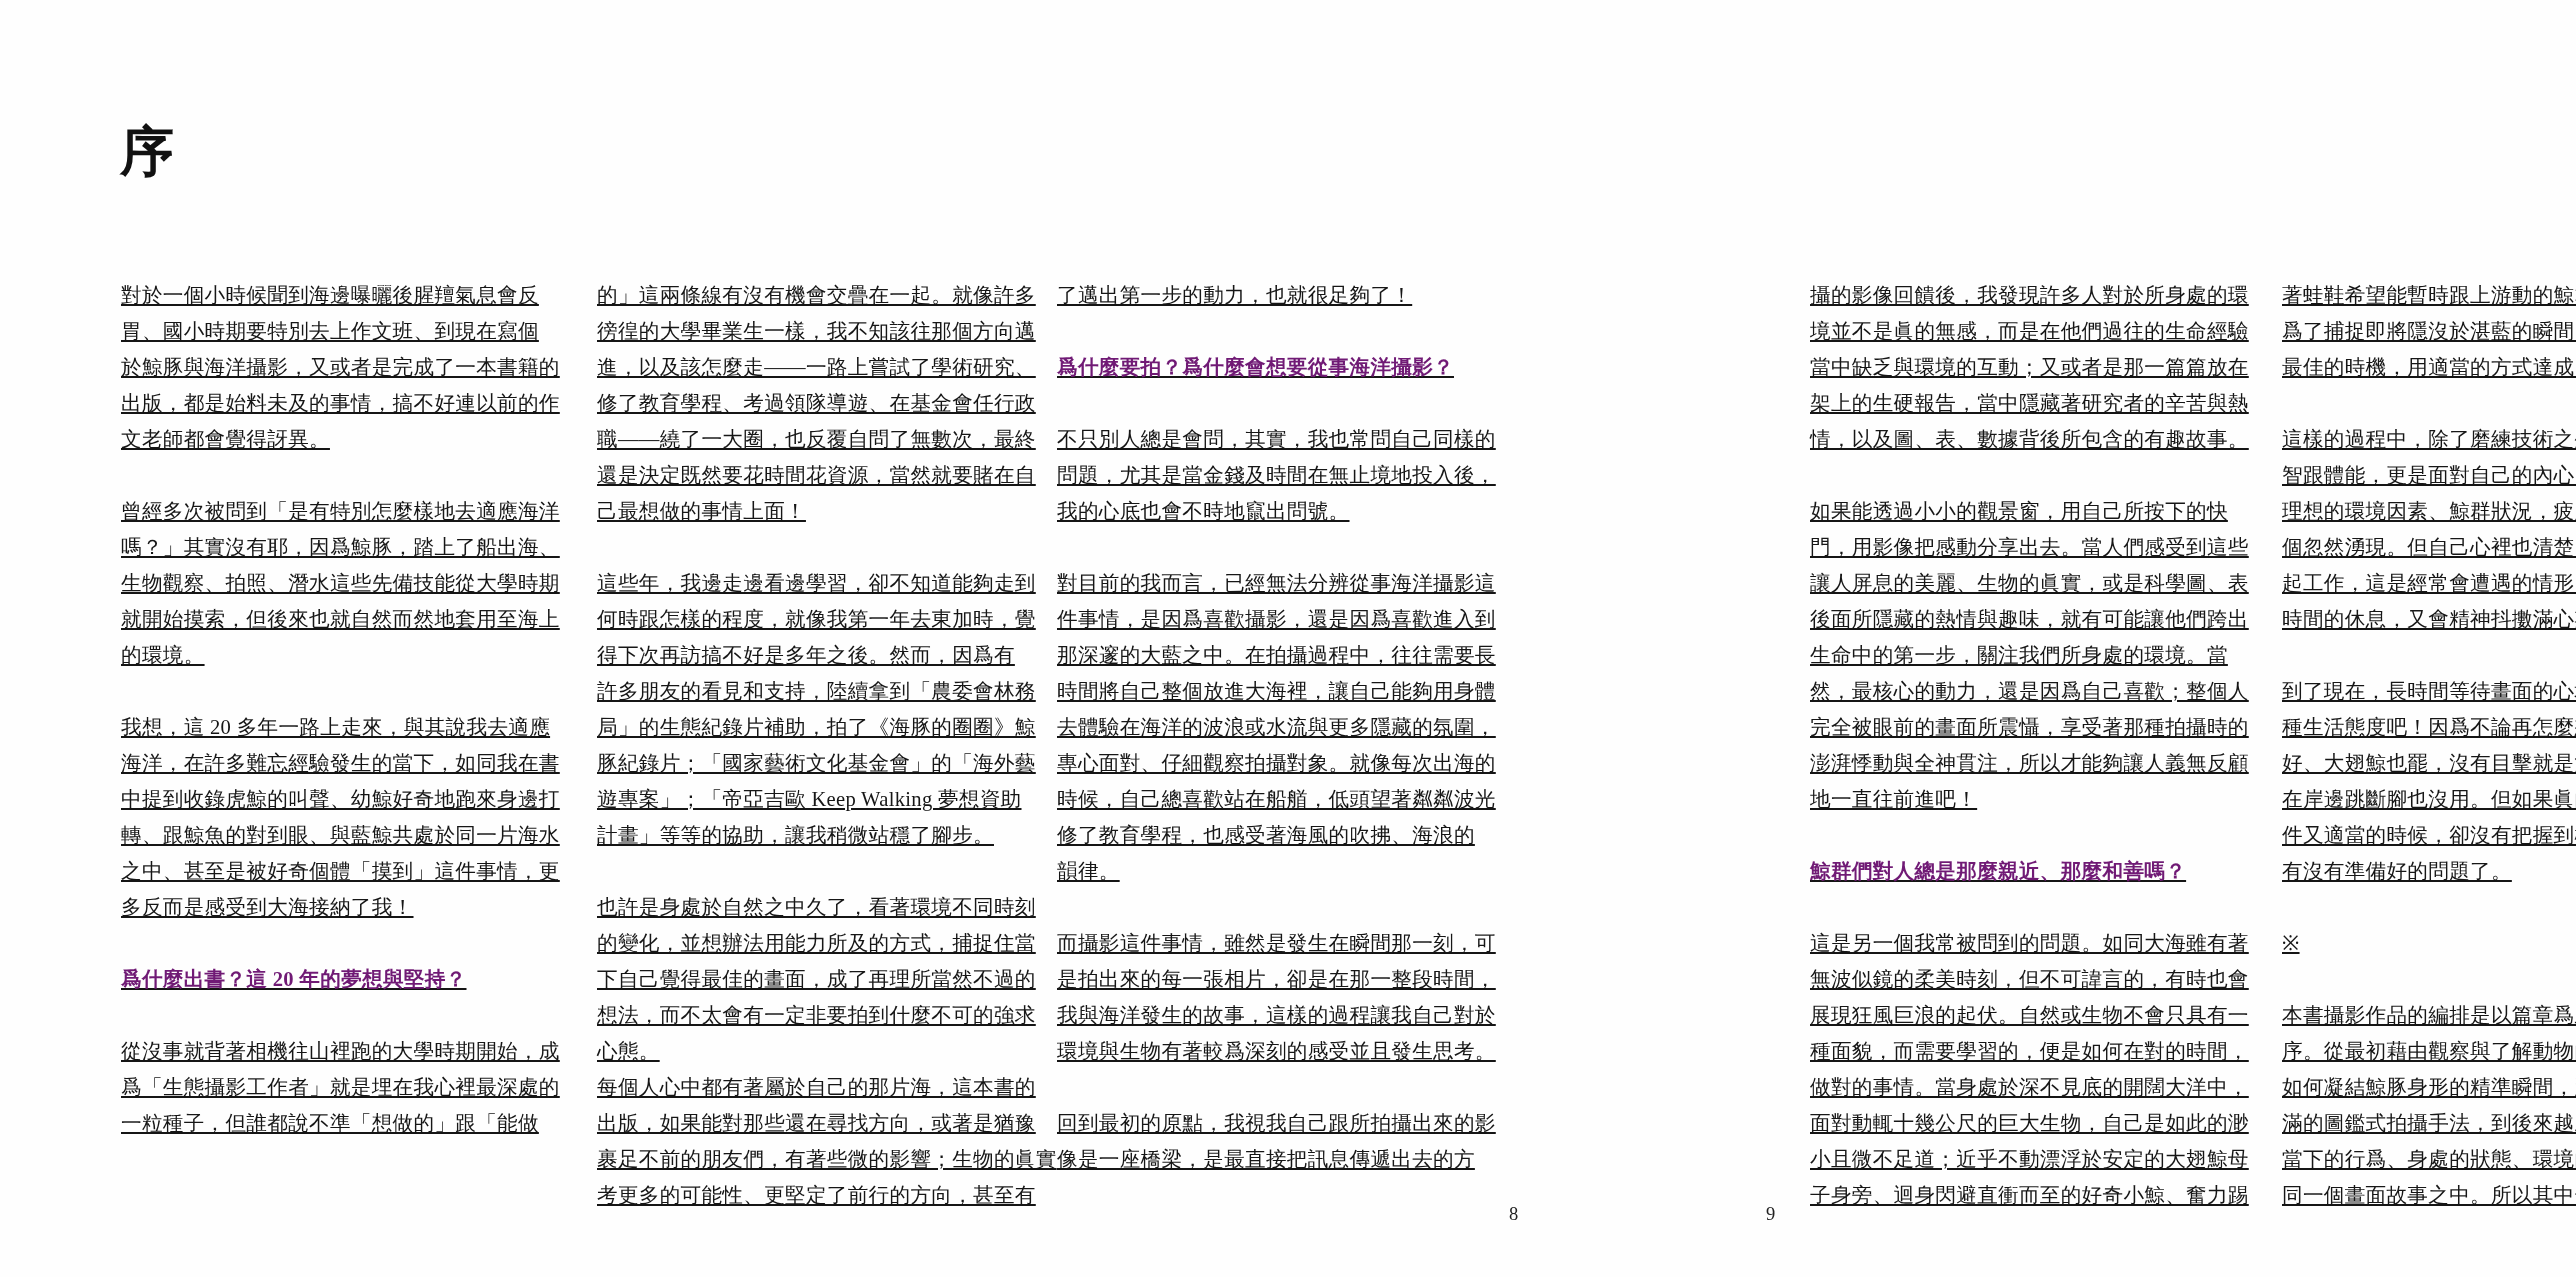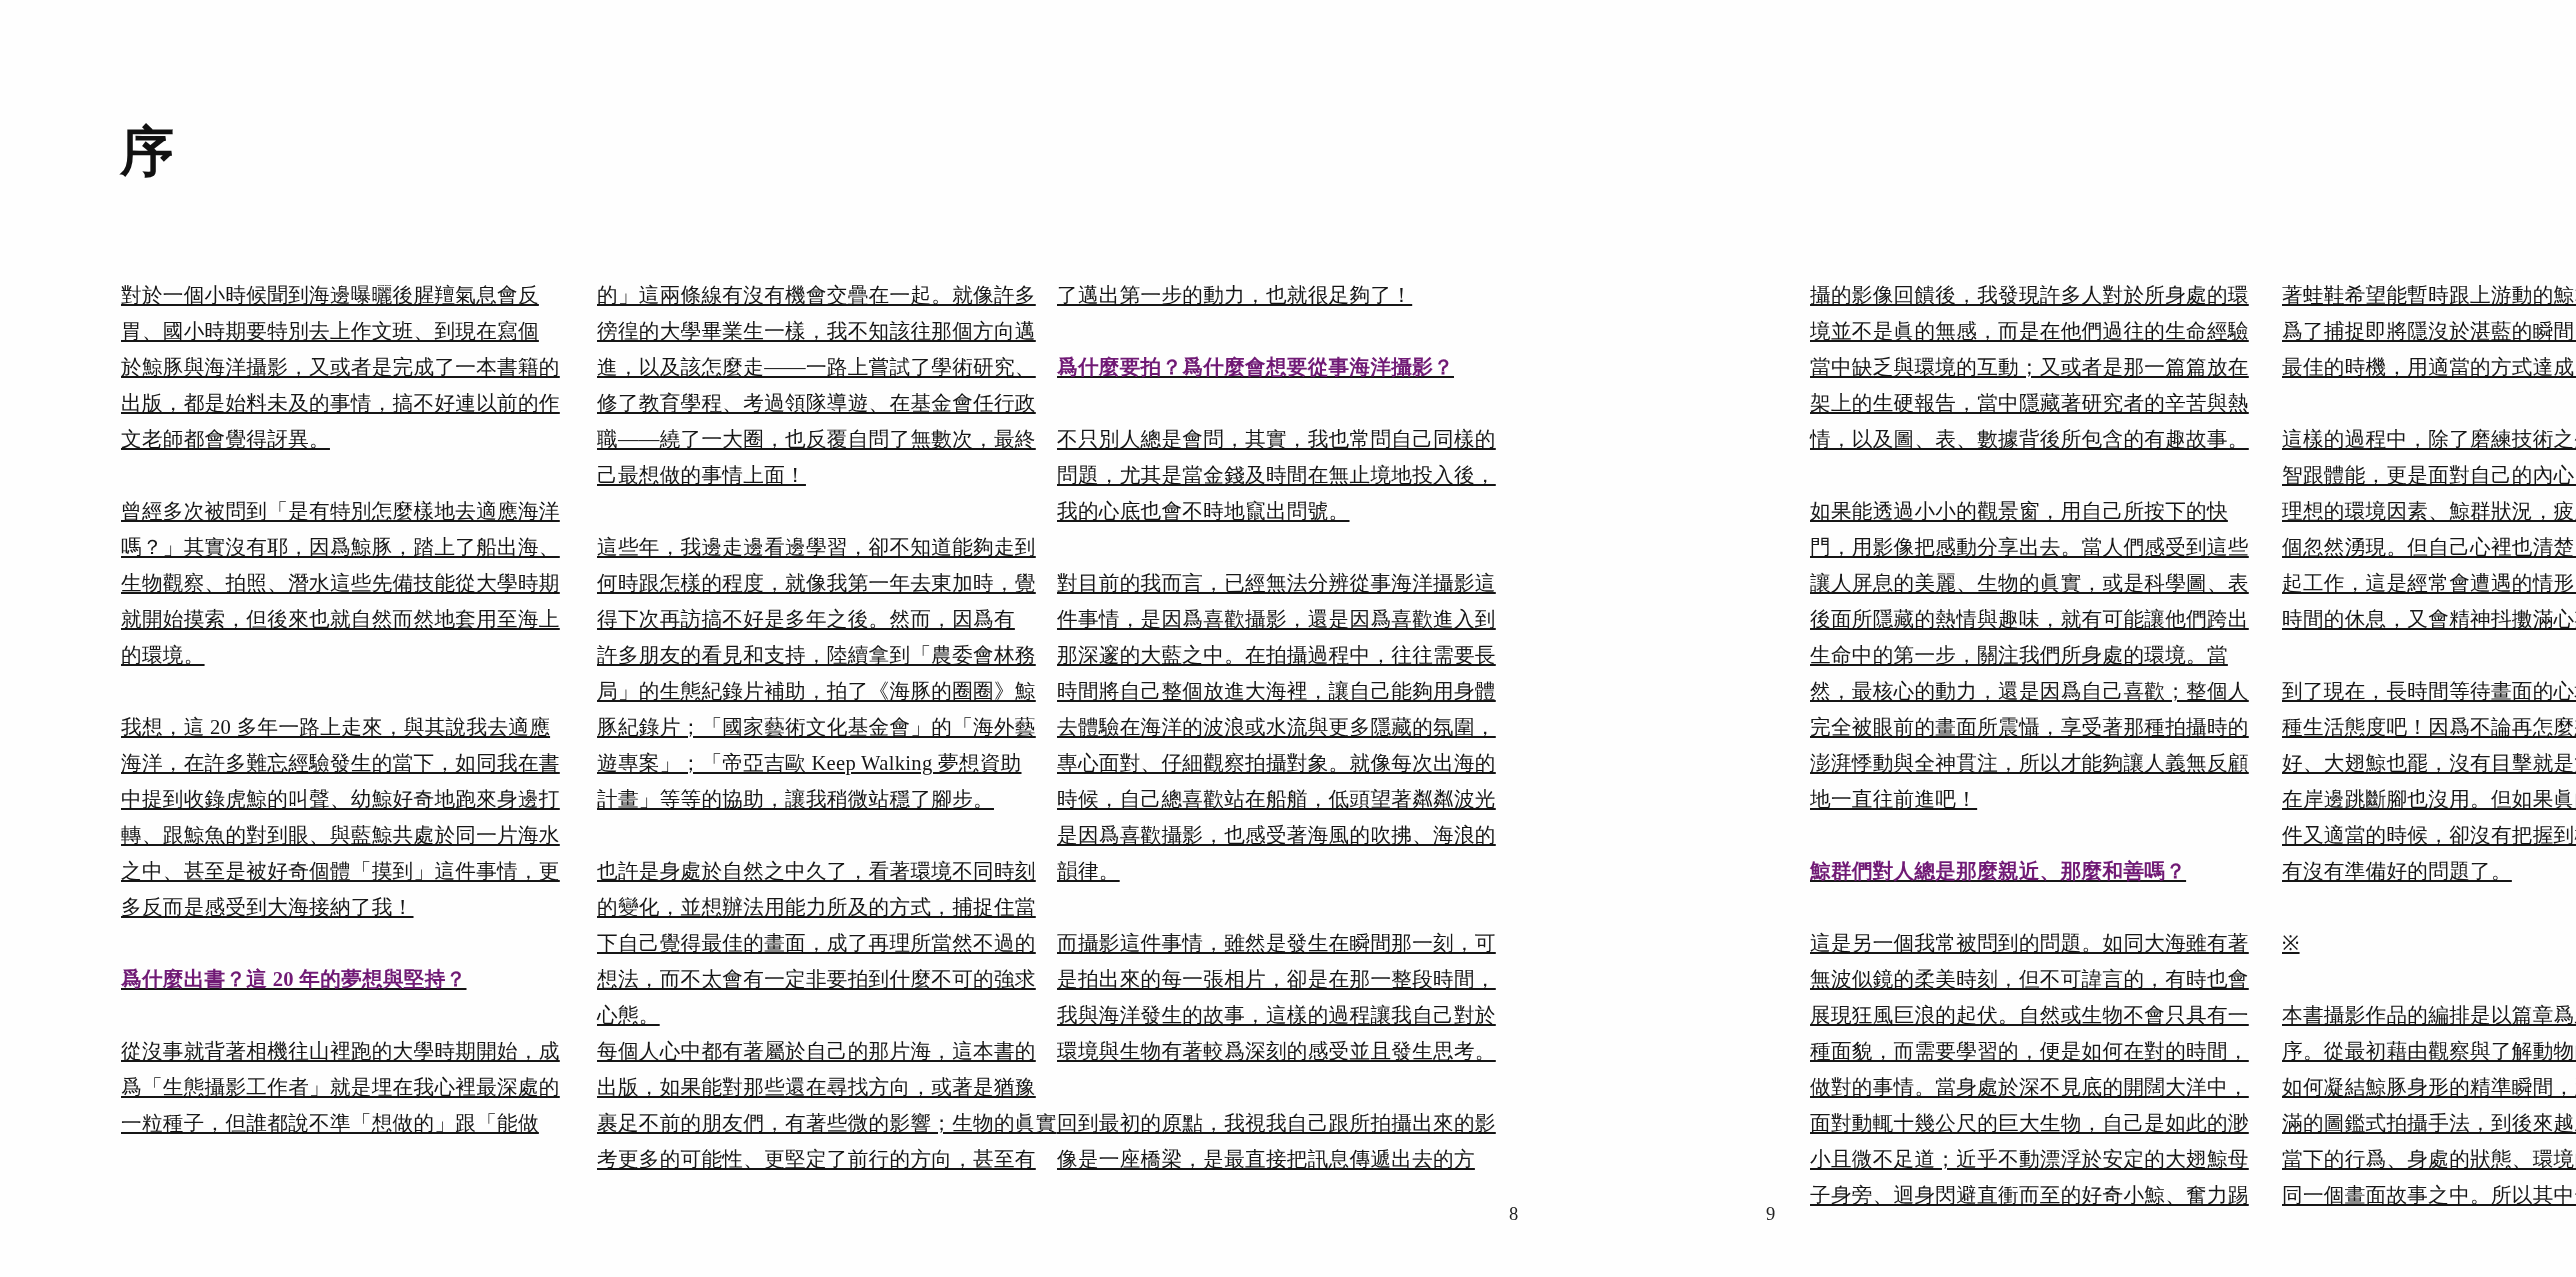--- a/index.html
+++ b/index.html
@@ -97,20 +97,21 @@
         <div class="line">從沒事就背著相機往山裡跑的大學時期開始，成</div>
         <div class="line">爲「生態攝影工作者」就是埋在我心裡最深處的</div>
         <div class="line">一粒種子，但誰都說不準「想做的」跟「能做</div>
       </div>
       <div class="col" style="left: 597px;">
         <div class="line">的」這兩條線有沒有機會交疊在一起。就像許多</div>
         <div class="line">徬徨的大學畢業生一樣，我不知該往那個方向邁</div>
         <div class="line">進，以及該怎麼走——一路上嘗試了學術研究、</div>
         <div class="line">修了教育學程、考過領隊導遊、在基金會任行政</div>
         <div class="line">職——繞了一大圈，也反覆自問了無數次，最終</div>
+        <div class="line">還是決定既然要花時間花資源，當然就要賭在自</div>
         <div class="line">己最想做的事情上面！</div>
         <div class="line"></div>
         <div class="line">這些年，我邊走邊看邊學習，卻不知道能夠走到</div>
         <div class="line">何時跟怎樣的程度，就像我第一年去東加時，覺</div>
         <div class="line">得下次再訪搞不好是多年之後。然而，因爲有</div>
         <div class="line">許多朋友的看見和支持，陸續拿到「農委會林務</div>
         <div class="line">局」的生態紀錄片補助，拍了《海豚的圈圈》鯨</div>
         <div class="line">豚紀錄片；「國家藝術文化基金會」的「海外藝</div>
         <div class="line">遊專案」；「帝亞吉歐 Keep Walking 夢想資助</div>
         <div class="line">計畫」等等的協助，讓我稍微站穩了腳步。</div>
@@ -134,21 +135,21 @@
         <div class="line">問題，尤其是當金錢及時間在無止境地投入後，</div>
         <div class="line">我的心底也會不時地竄出問號。</div>
         <div class="line"></div>
         <div class="line">對目前的我而言，已經無法分辨從事海洋攝影這</div>
         <div class="line">件事情，是因爲喜歡攝影，還是因爲喜歡進入到</div>
         <div class="line">那深邃的大藍之中。在拍攝過程中，往往需要長</div>
         <div class="line">時間將自己整個放進大海裡，讓自己能夠用身體</div>
         <div class="line">去體驗在海洋的波浪或水流與更多隱藏的氛圍，</div>
         <div class="line">專心面對、仔細觀察拍攝對象。就像每次出海的</div>
         <div class="line">時候，自己總喜歡站在船艏，低頭望著粼粼波光</div>
-        <div class="line">是因爲喜歡攝影，也感受著海風的吹拂、海浪的</div>
+        <div class="line">修了教育學程，也感受著海風的吹拂、海浪的</div>
         <div class="line">韻律。</div>
         <div class="line"></div>
         <div class="line">而攝影這件事情，雖然是發生在瞬間那一刻，可</div>
         <div class="line">是拍出來的每一張相片，卻是在那一整段時間，</div>
         <div class="line">我與海洋發生的故事，這樣的過程讓我自己對於</div>
         <div class="line">環境與生物有著較爲深刻的感受並且發生思考。</div>
         <div class="line"></div>
         <div class="line">回到最初的原點，我視我自己跟所拍攝出來的影</div>
         <div class="line">像是一座橋梁，是最直接把訊息傳遞出去的方</div>
       </div>

